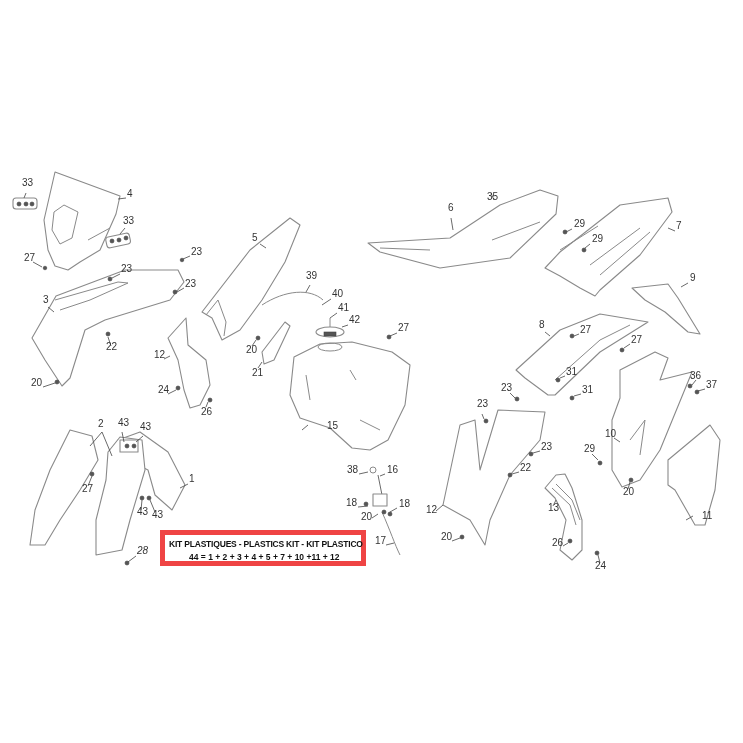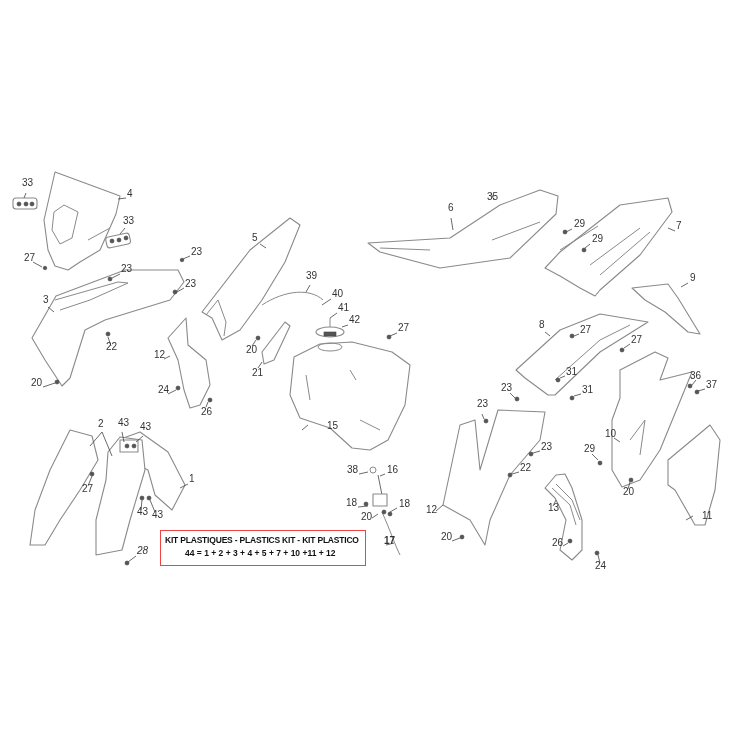--- a/index.html
+++ b/index.html
@@ -2,21 +2,21 @@
 <html><head>
 <meta charset="utf-8">
 <style>
   html, body { margin:0; padding:0; background:#ffffff; }
   body { width:743px; height:743px; position:relative; overflow:hidden;
          font-family:"Liberation Sans", sans-serif; }
   #diagram { position:absolute; left:0; top:0; width:743px; height:650px; }
   .callout { position:absolute; font-size:10px; color:#333333; line-height:1;
              font-family:"Liberation Sans", sans-serif; white-space:nowrap; }
   .kitbox { position:absolute; left:160px; top:530px; width:206px; height:36px;
-            border:1px solid #ef4444; background:#fff; box-sizing:border-box; }
+            border:5px solid #ef4444; background:#fff; box-sizing:border-box; }
   .kit-title { position:absolute; left:4px; top:4px; font-size:8.5px; font-weight:bold;
                color:#111; font-family:"Liberation Sans", sans-serif; white-space:nowrap; letter-spacing:-0.2px; }
   .kit-formula { position:absolute; left:24px; top:17px; font-size:8.5px; font-weight:bold;
                  color:#111; font-family:"Liberation Sans", sans-serif; white-space:nowrap; }
   svg .p { fill:#fff; stroke:#8a8a8a; stroke-width:1.1; stroke-linejoin:round; }
   svg .l { fill:none; stroke:#8a8a8a; stroke-width:1; }
   svg .ld { fill:none; stroke:#444; stroke-width:0.8; }
   svg .dk { fill:#555; stroke:#444; stroke-width:0.6; }
 </style>
 </head>
@@ -293,21 +293,21 @@
       <div class="callout" style="left: 189px; top: 474px;">1</div>
       <div class="callout" style="left: 82px; top: 484px;">27</div>
       <div class="callout" style="left: 137px; top: 507px;">43</div>
       <div class="callout" style="left: 152px; top: 510px;">43</div>
       <div class="callout" style="left: 137px; top: 546px; font-style: italic;">28</div>
       <div class="callout" style="left: 347px; top: 465px;">38</div>
       <div class="callout" style="left: 387px; top: 465px;">16</div>
       <div class="callout" style="left: 346px; top: 498px;">18</div>
       <div class="callout" style="left: 399px; top: 499px;">18</div>
       <div class="callout" style="left: 361px; top: 512px;">20</div>
-      <div class="callout" style="left: 384px; top: 536px; font-weight: bold;">17</div>
+      <div class="callout" style="left: 375px; top: 536px;">17</div>
     </div>
 
   
   <div class="kitbox">
     <div class="kit-title">KIT PLASTIQUES - PLASTICS KIT - KIT PLASTICO</div>
     <div class="kit-formula">44 = 1 + 2 + 3  + 4 + 5 + 7 + 10 +11 + 12</div>
   </div>
 </div>
 
 </body></html>

